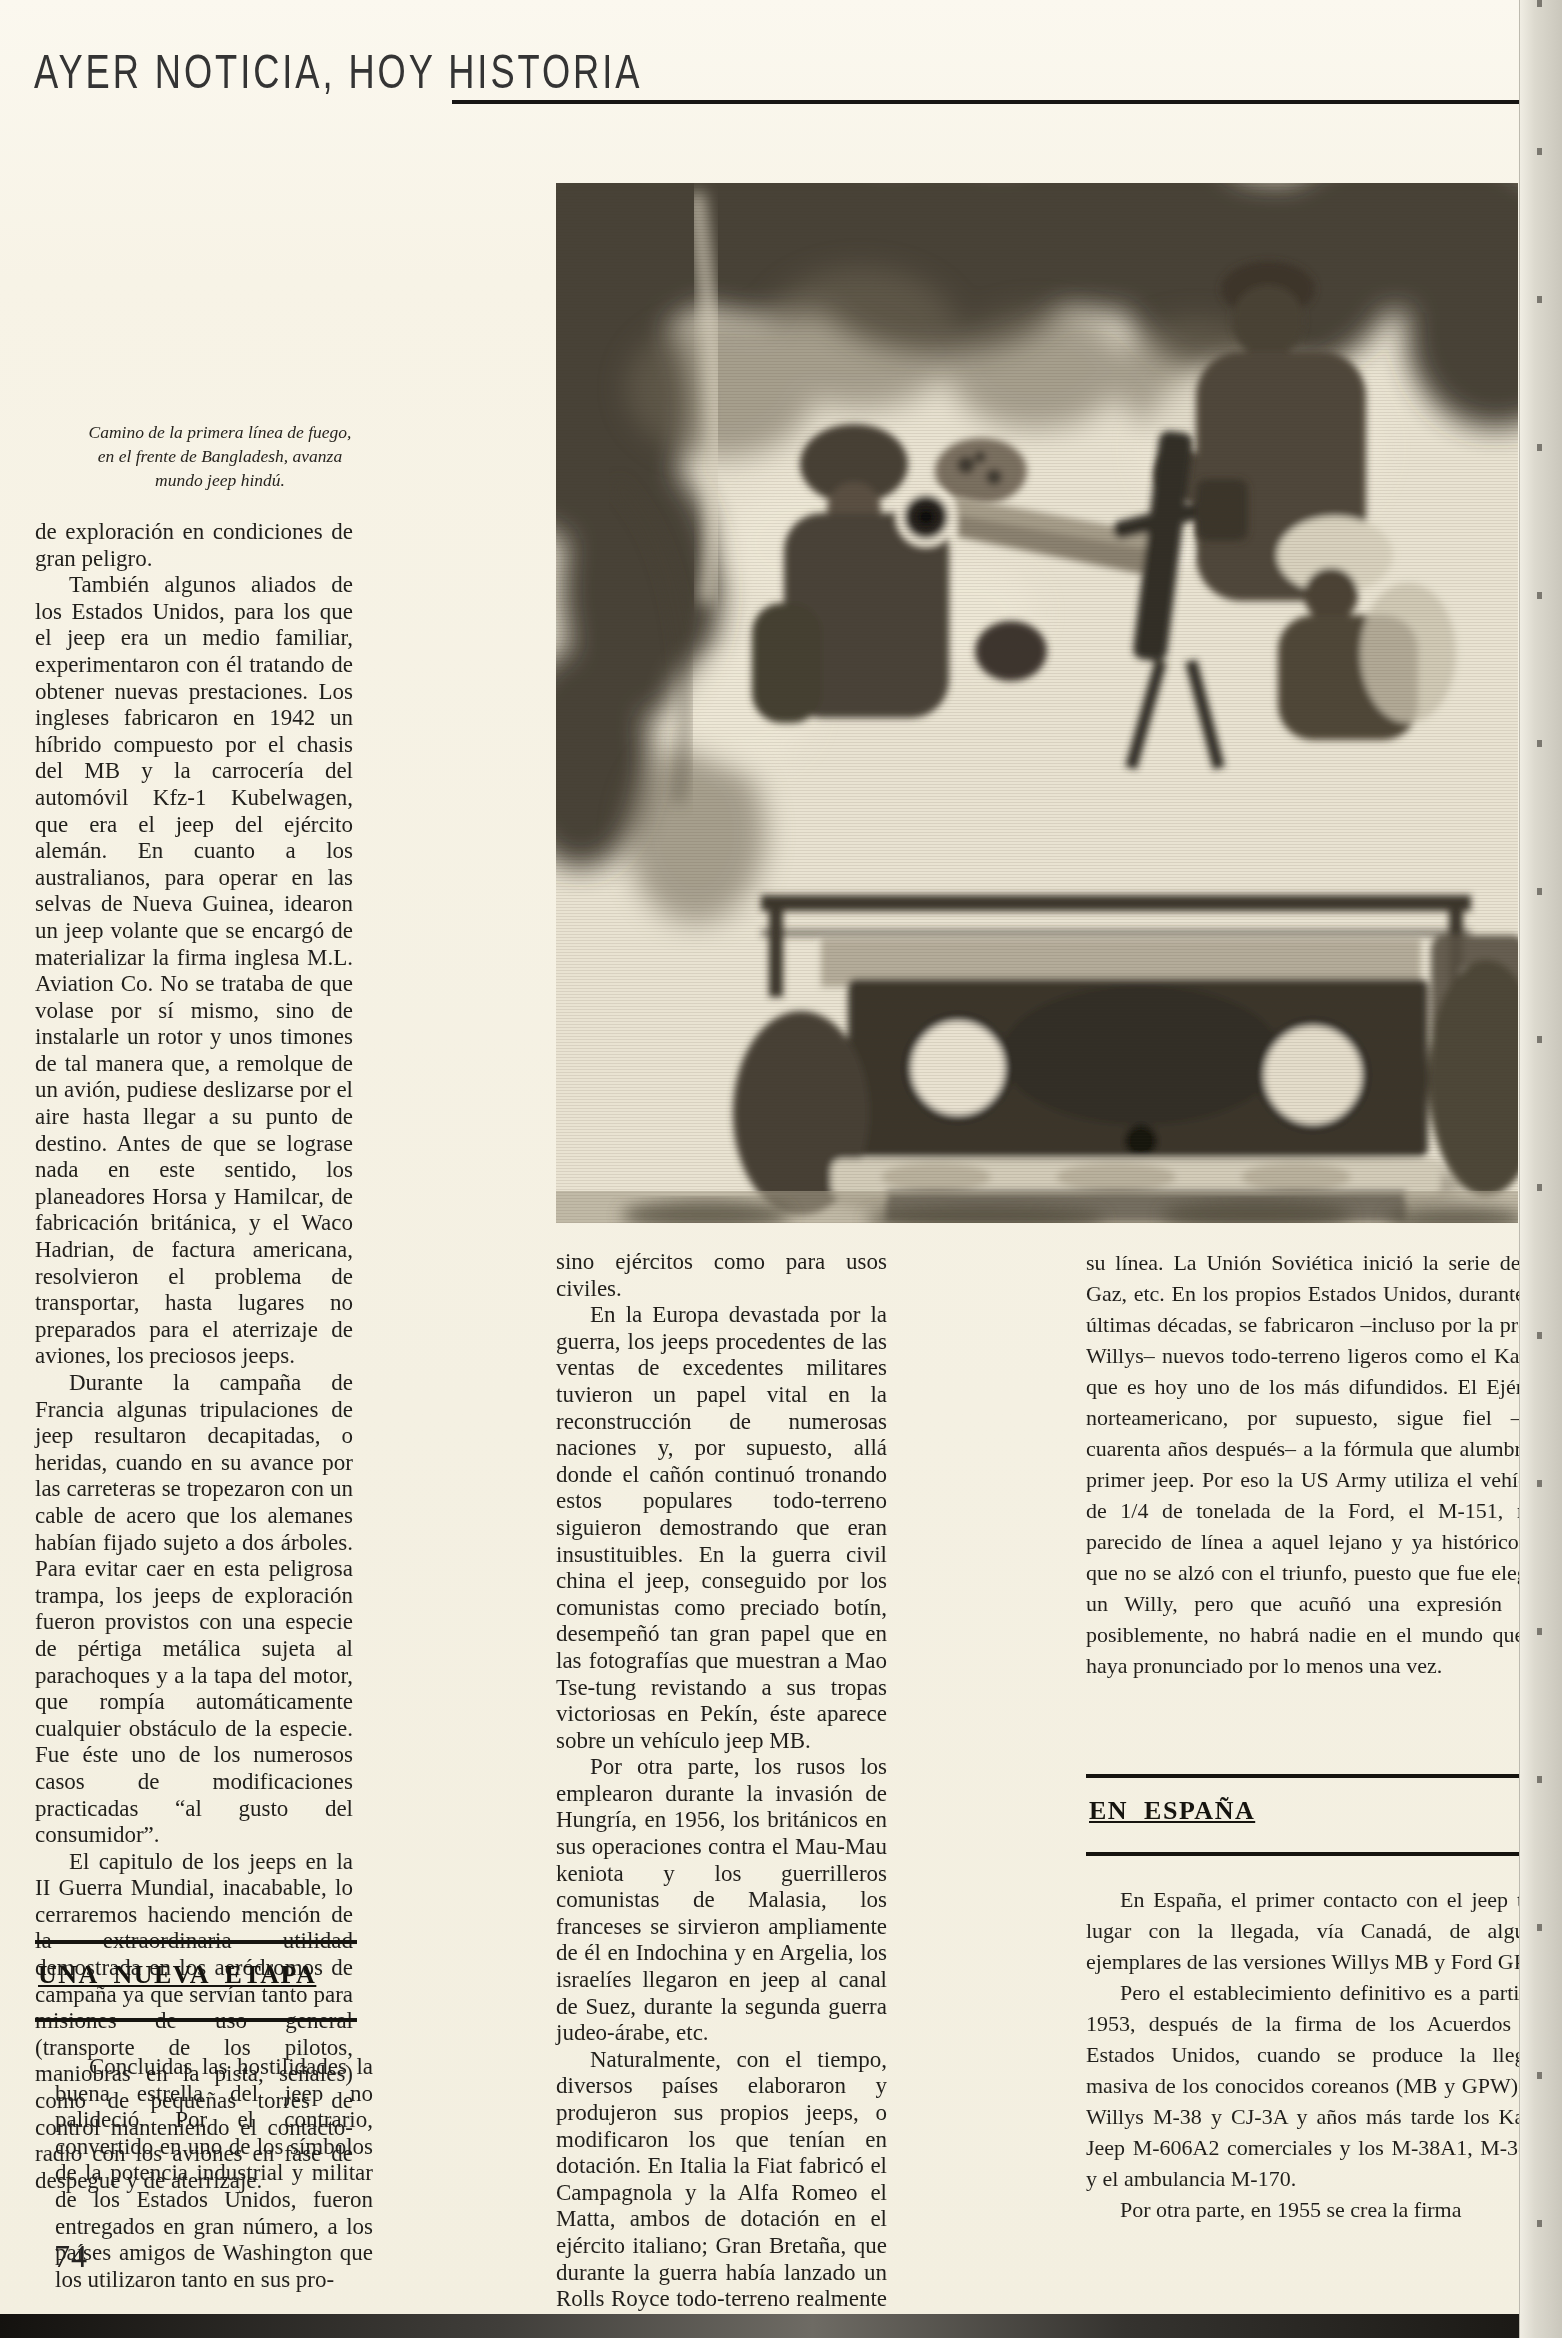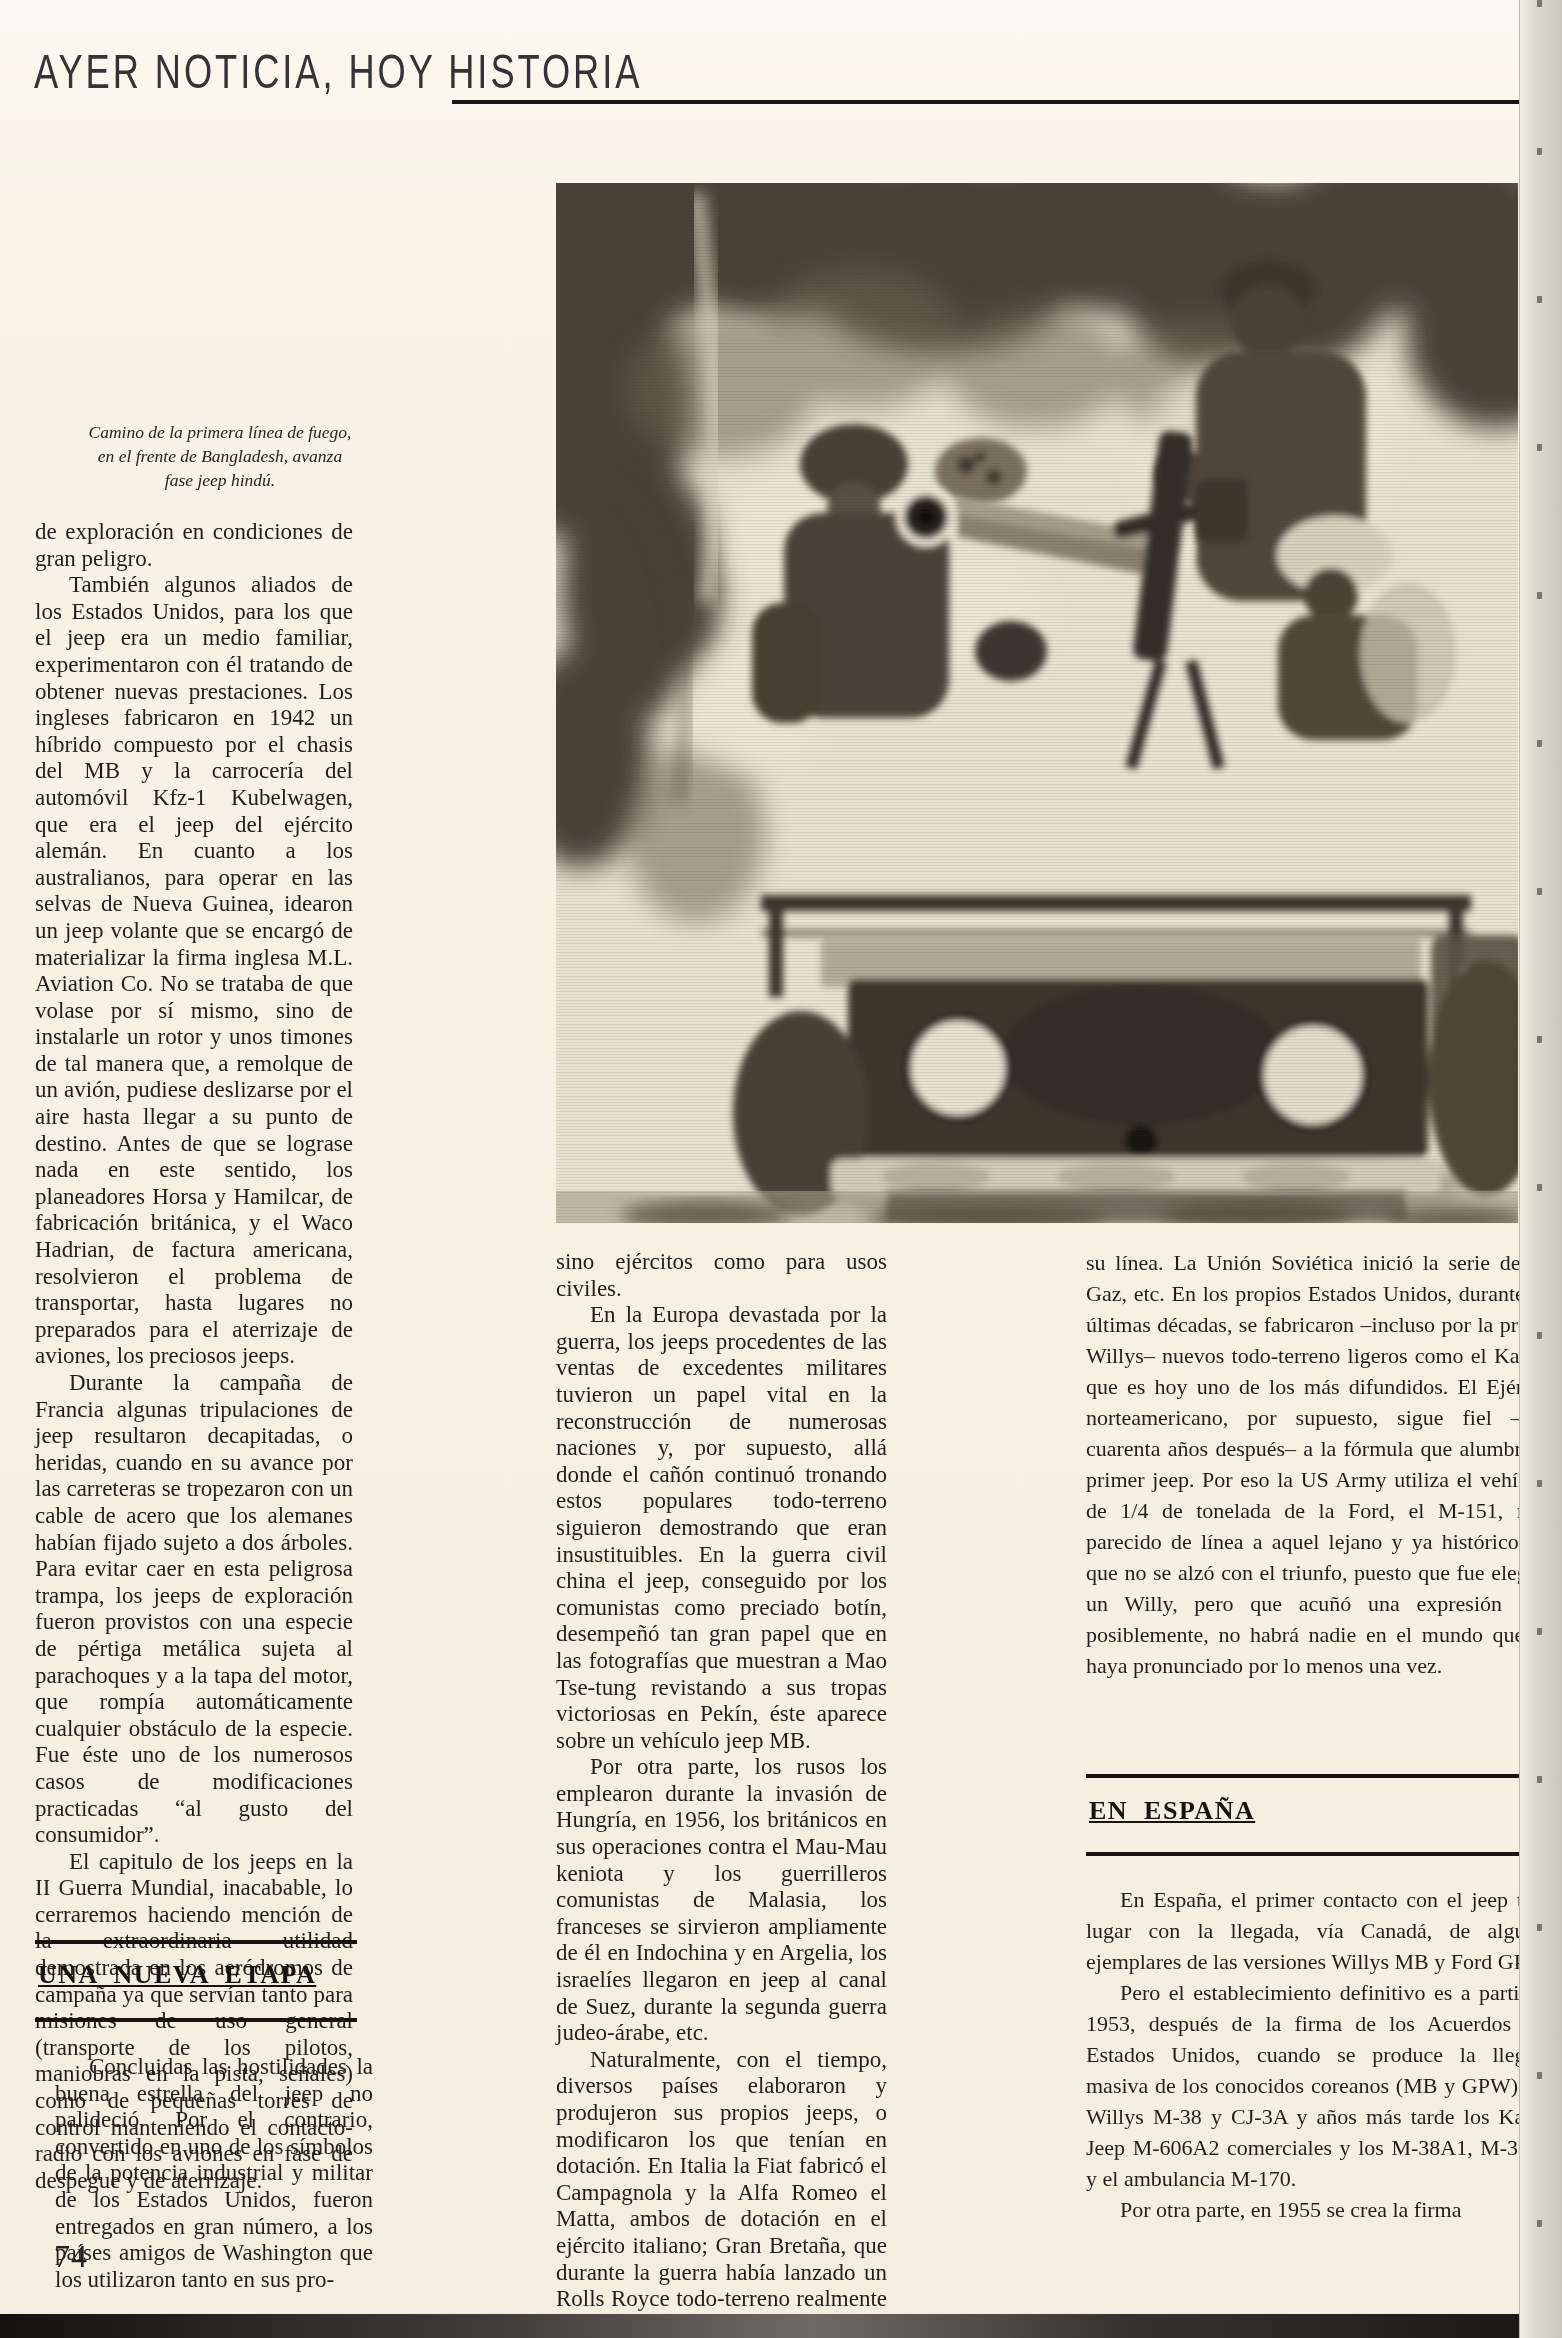--- a/index.html
+++ b/index.html
@@ -207,21 +207,21 @@
         <ellipse cx="700" cy="1032" rx="95" ry="15"></ellipse>
         <ellipse cx="900" cy="1036" rx="70" ry="13"></ellipse>
       </g>
     </svg>
     <div class="scanlines"></div>
   </div>
 
   <div class="caption">
     <div>Camino de la primera línea de fuego,</div>
     <div>en el frente de Bangladesh, avanza</div>
-    <div>fase jeep hindú.</div>
+    <div>mundo jeep hindú.</div>
   </div>
 
   <div id="col1" class="col colA">
     <p>de exploración en condiciones de gran peligro.</p>
     <p class="ind">También algunos aliados de los Estados Unidos, para los que el jeep era un medio familiar, experimentaron con él tratando de obtener nuevas prestaciones. Los ingleses fabricaron en 1942 un híbrido compuesto por el chasis del MB y la carrocería del automóvil Kfz-1 Kubelwagen, que era el jeep del ejército alemán. En cuanto a los australianos, para operar en las selvas de Nueva Guinea, idearon un jeep volante que se encargó de materializar la firma inglesa M.L. Aviation Co. No se trataba de que volase por sí mismo, sino de instalarle un rotor y unos timones de tal manera que, a remolque de un avión, pudiese deslizarse por el aire hasta llegar a su punto de destino. Antes de que se lograse nada en este sentido, los planeadores Horsa y Hamilcar, de fabricación británica, y el Waco Hadrian, de factura americana, resolvieron el problema de transportar, hasta lugares no preparados para el aterrizaje de aviones, los preciosos jeeps.</p>
     <p class="ind">Durante la campaña de Francia algunas tripulaciones de jeep resultaron decapitadas, o heridas, cuando en su avance por las carreteras se tropezaron con un cable de acero que los alemanes habían fijado sujeto a dos árboles. Para evitar caer en esta peligrosa trampa, los jeeps de exploración fueron provistos con una especie de pértiga metálica sujeta al parachoques y a la tapa del motor, que rompía automáticamente cualquier obstáculo de la especie. Fue éste uno de los numerosos casos de modificaciones practicadas “al gusto del consumidor”.</p>
     <p class="ind">El capitulo de los jeeps en la II Guerra Mundial, inacabable, lo cerraremos haciendo mención de la extraordinaria utilidad demostrada en los aeródromos de campaña ya que servían tanto para misiones de uso general (transporte de los pilotos, maniobras en la pista, señales) como de pequeñas torres de control manteniendo el contacto-radio con los aviones en fase de despegue y de aterrizaje.</p>
   </div>
 
   <div id="rule1a" class="sec-rule"></div>

